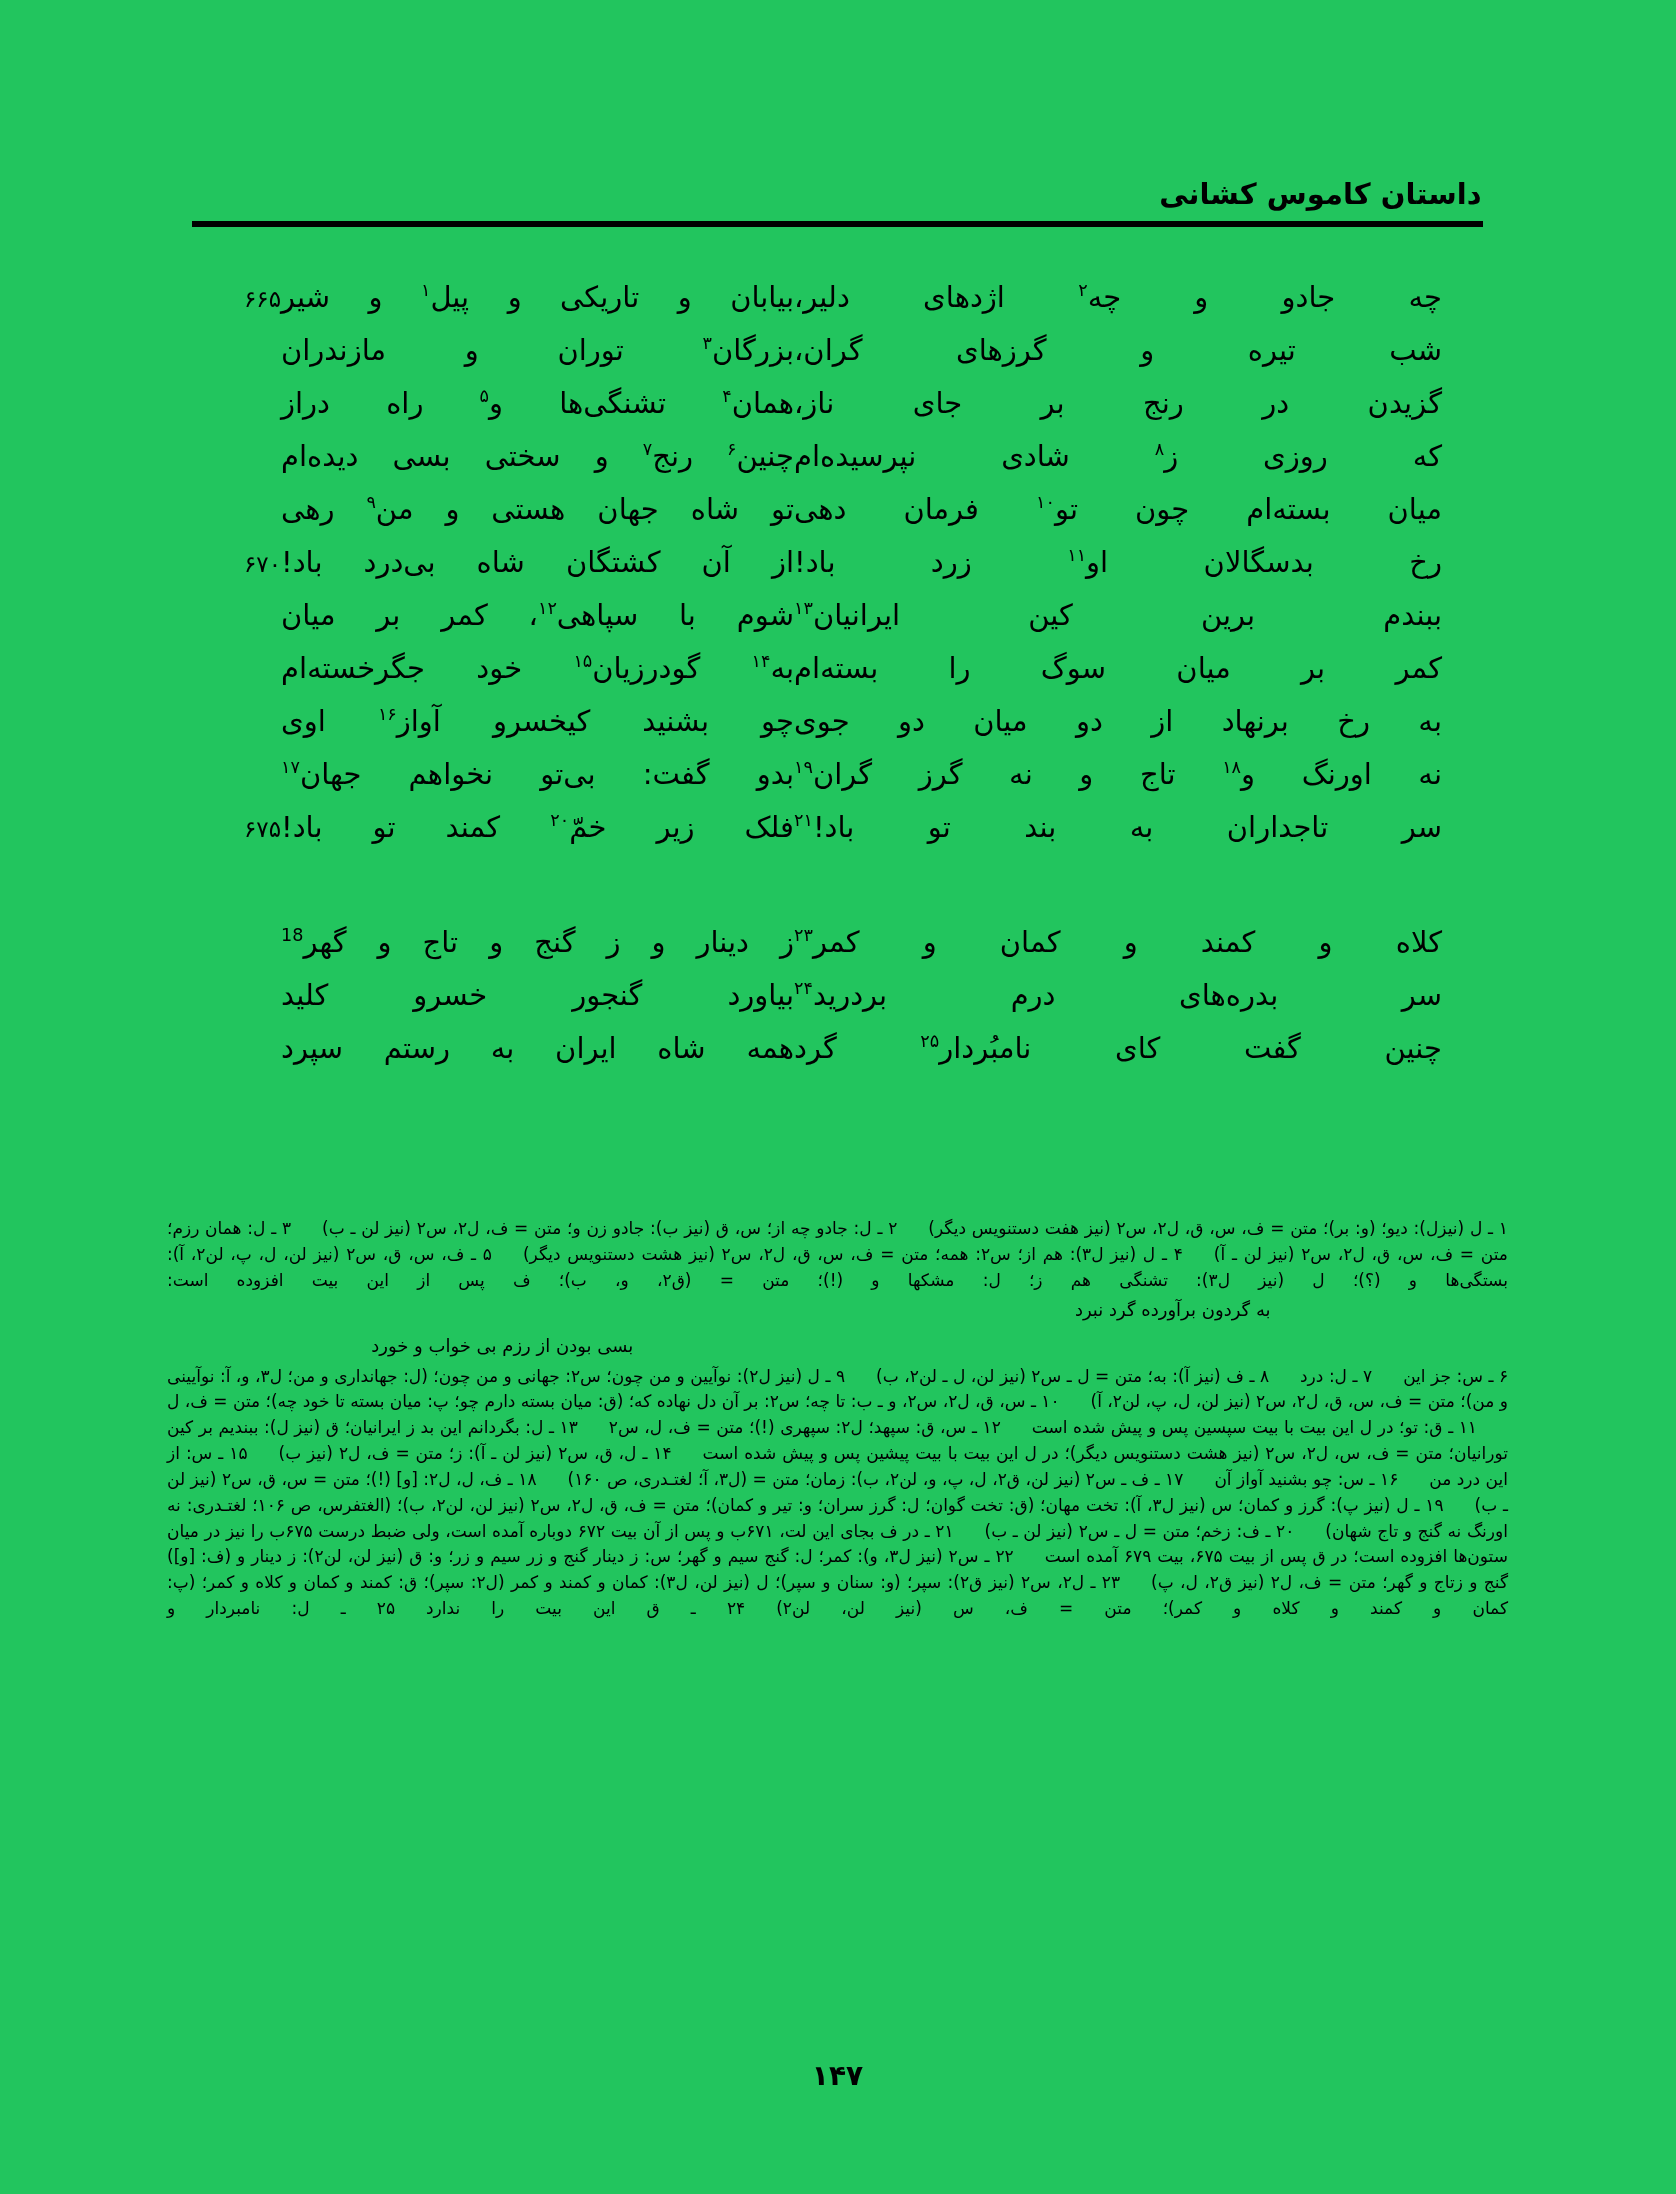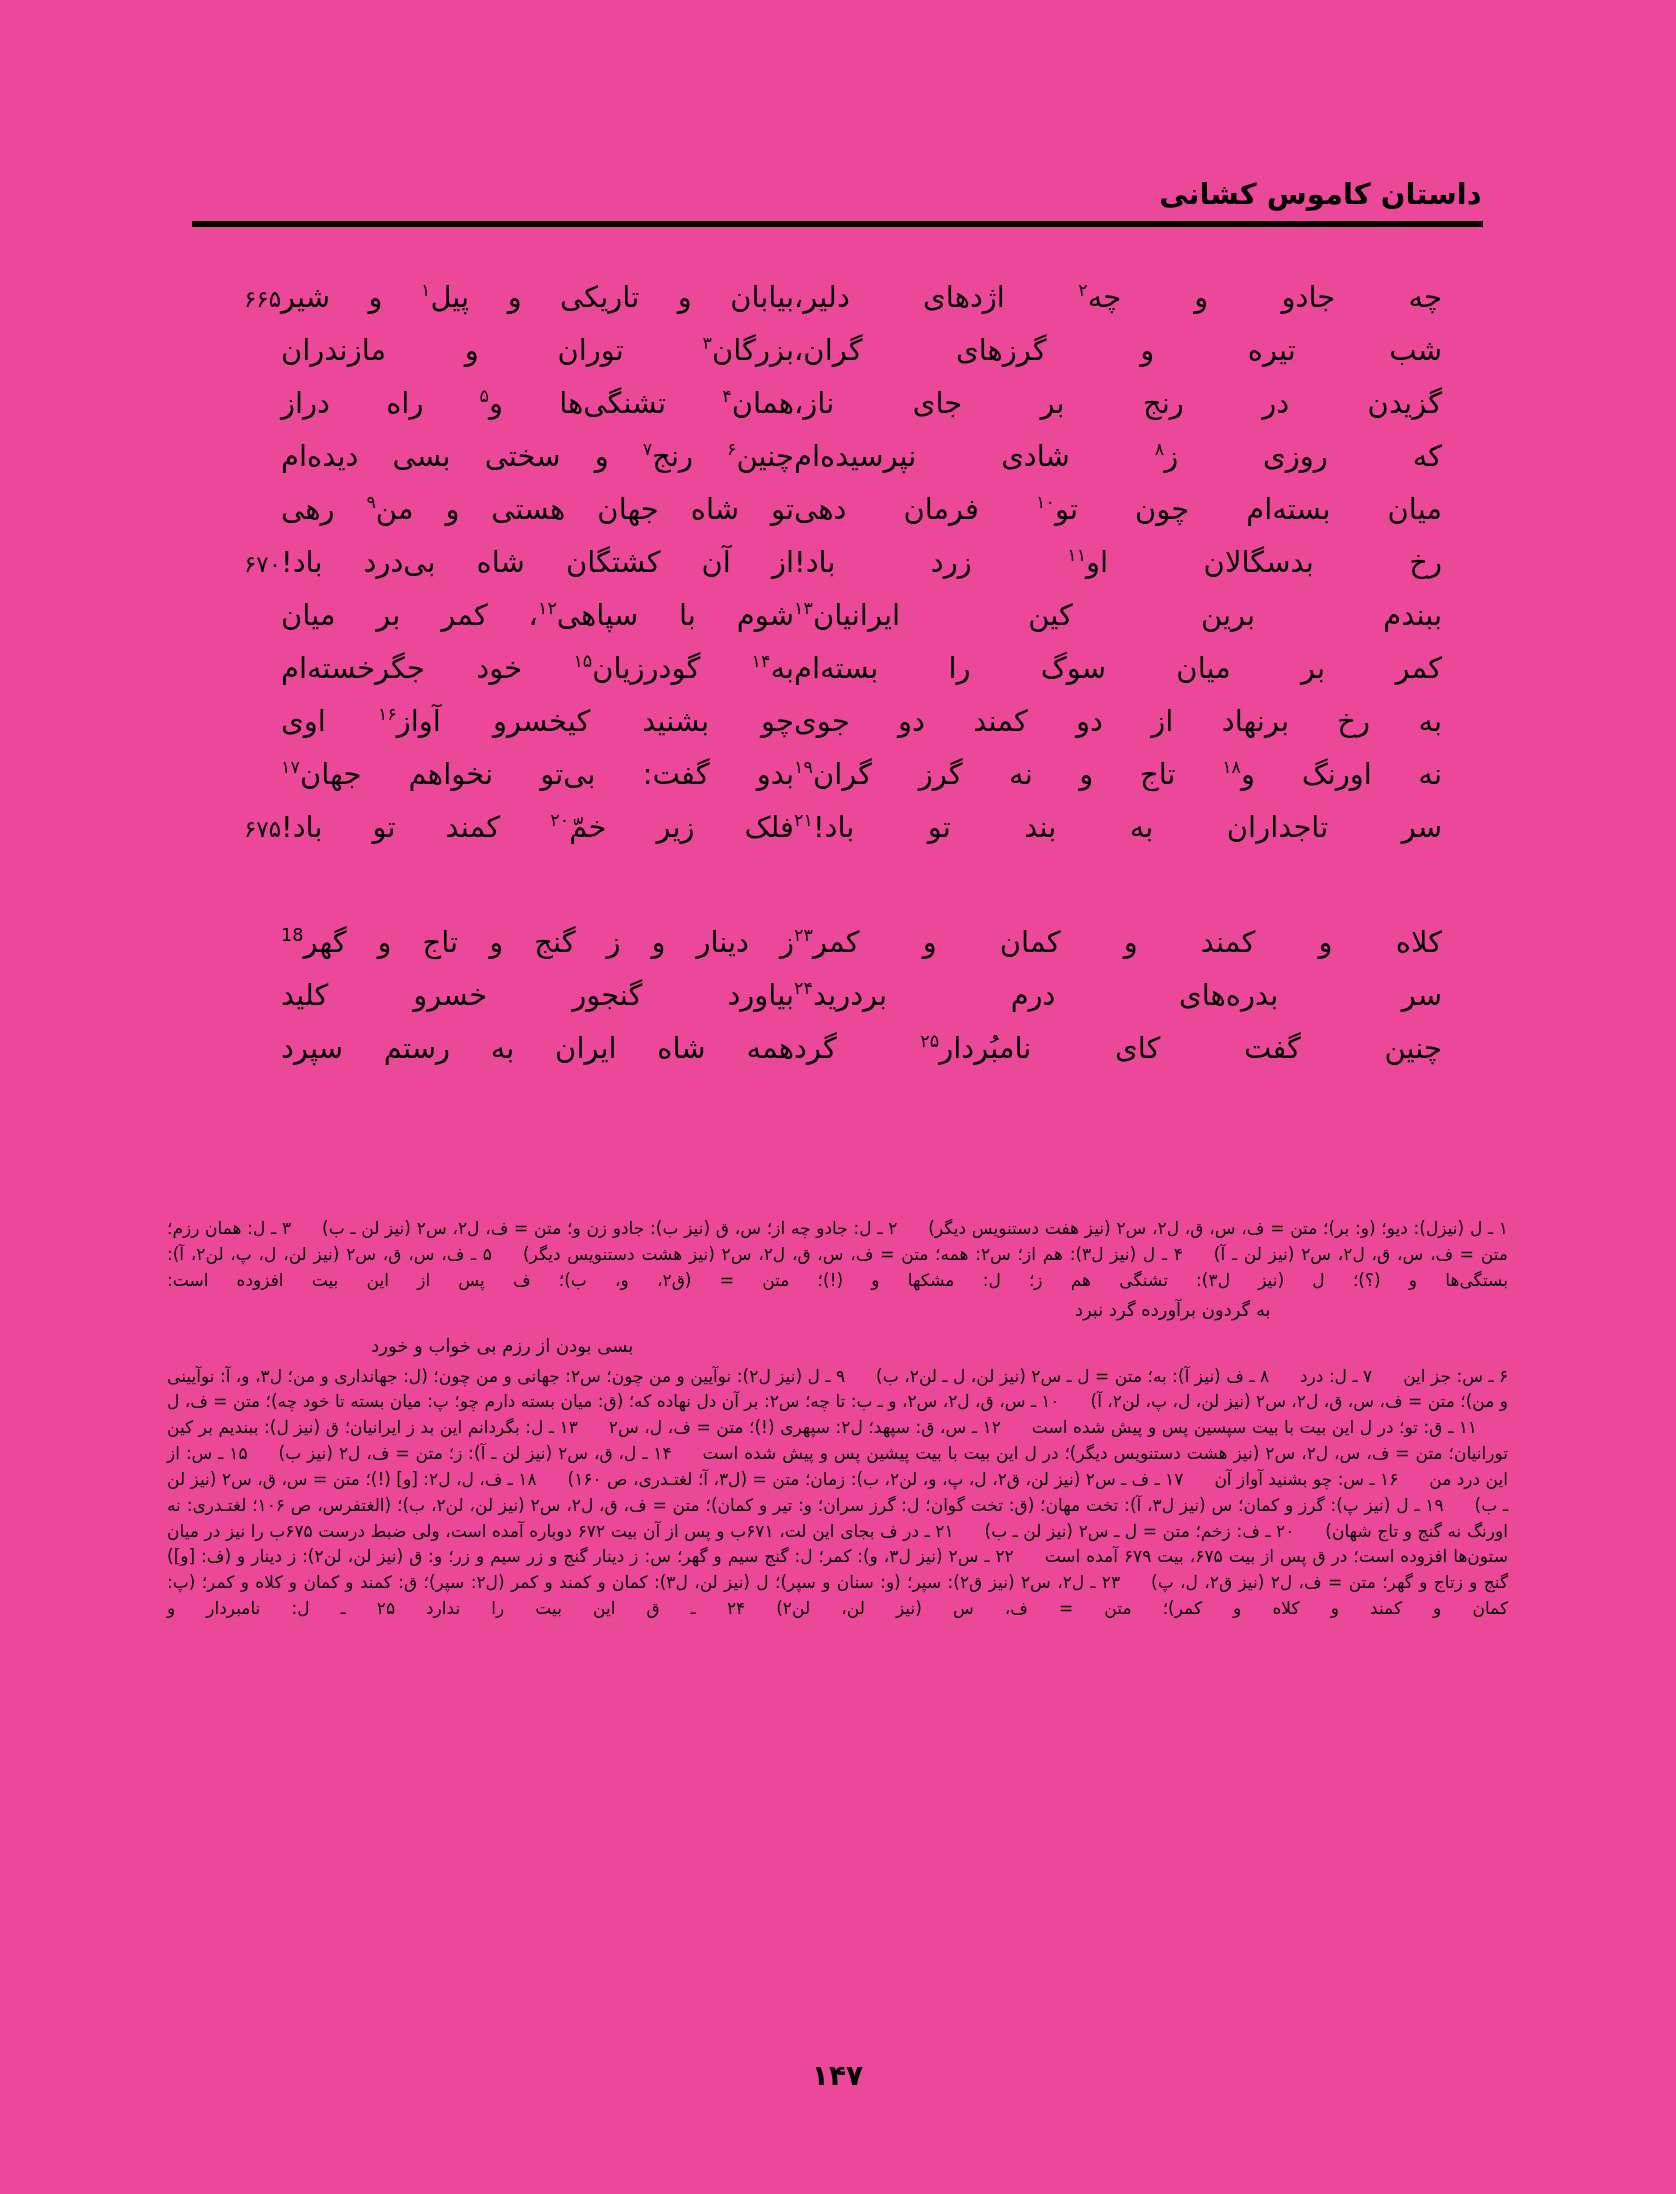--- a/index.html
+++ b/index.html
@@ -8,21 +8,21 @@
     background: #ffffff;
   }
   body {
     font-family: "DejaVu Sans", "Liberation Sans", sans-serif;
     color: #000000;
   }
   .page {
     position: relative;
     width: 1677px;
     height: 2194px;
-    background: #ec4899;
+    background: #22c55e;
     overflow: hidden;
     box-sizing: border-box;
   }
 
   
   .runhead-wrap {
     position: absolute;
     top: 177px;
     right: 193px;
     left: 193px;
@@ -188,21 +188,21 @@
         <div class="hemi hemi-b">ببندم برین کین ایرانیان<i>۱۳</i></div>
         <div class="hemi hemi-a">شوم با سپاهی<i>۱۲</i>، کمر بر میان</div>
         <div class="lineno"></div>
       </div>
       <div class="couplet">
         <div class="hemi hemi-b">کمر بر میان سوگ را بسته‌ام</div>
         <div class="hemi hemi-a">به<i>۱۴</i> گودرزیان<i>۱۵</i> خود جگرخسته‌ام</div>
         <div class="lineno"></div>
       </div>
       <div class="couplet">
-        <div class="hemi hemi-b">به رخ برنهاد از دو کمند دو جوی</div>
+        <div class="hemi hemi-b">به رخ برنهاد از دو میان دو جوی</div>
         <div class="hemi hemi-a">چو بشنید کیخسرو آواز<i>۱۶</i> اوی</div>
         <div class="lineno"></div>
       </div>
       <div class="couplet">
         <div class="hemi hemi-b">نه اورنگ و<i>۱۸</i> تاج و نه گرز گران<i>۱۹</i></div>
         <div class="hemi hemi-a">بدو گفت: بی‌تو نخواهم جهان<i>۱۷</i></div>
         <div class="lineno"></div>
       </div>
       <div class="couplet">
         <div class="hemi hemi-b">سر تاجداران به بند تو باد!<i>۲۱</i></div>

